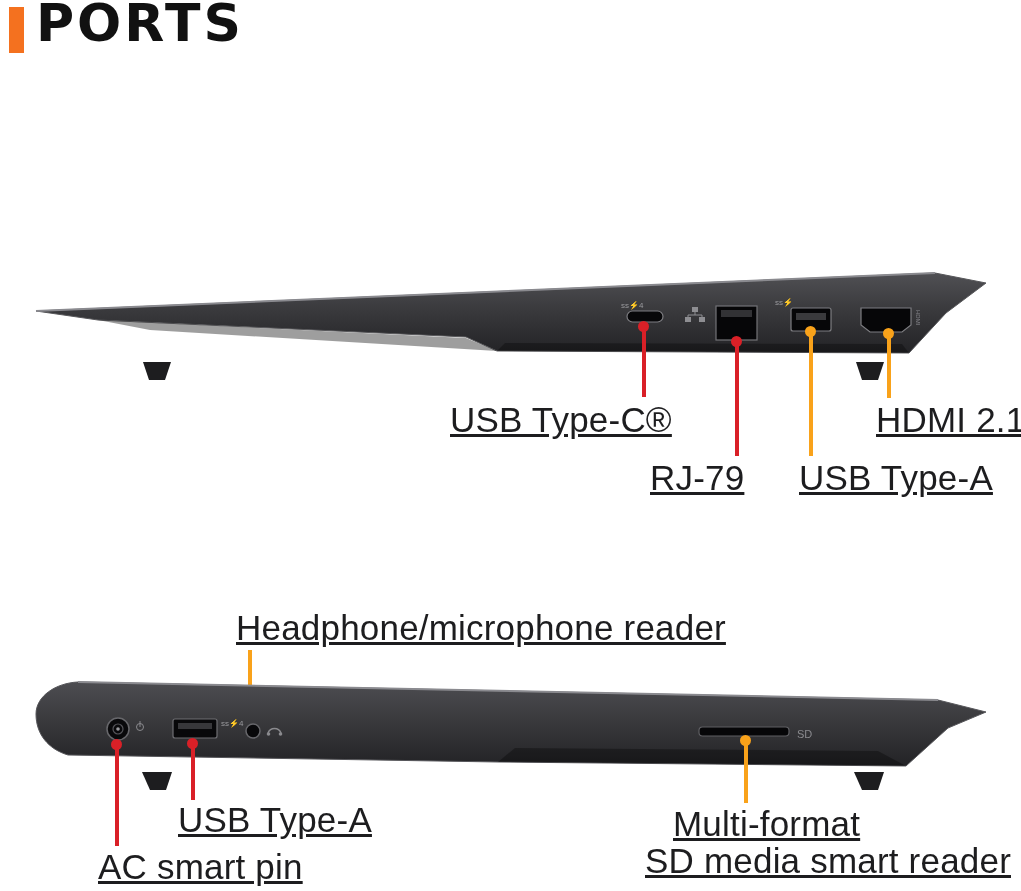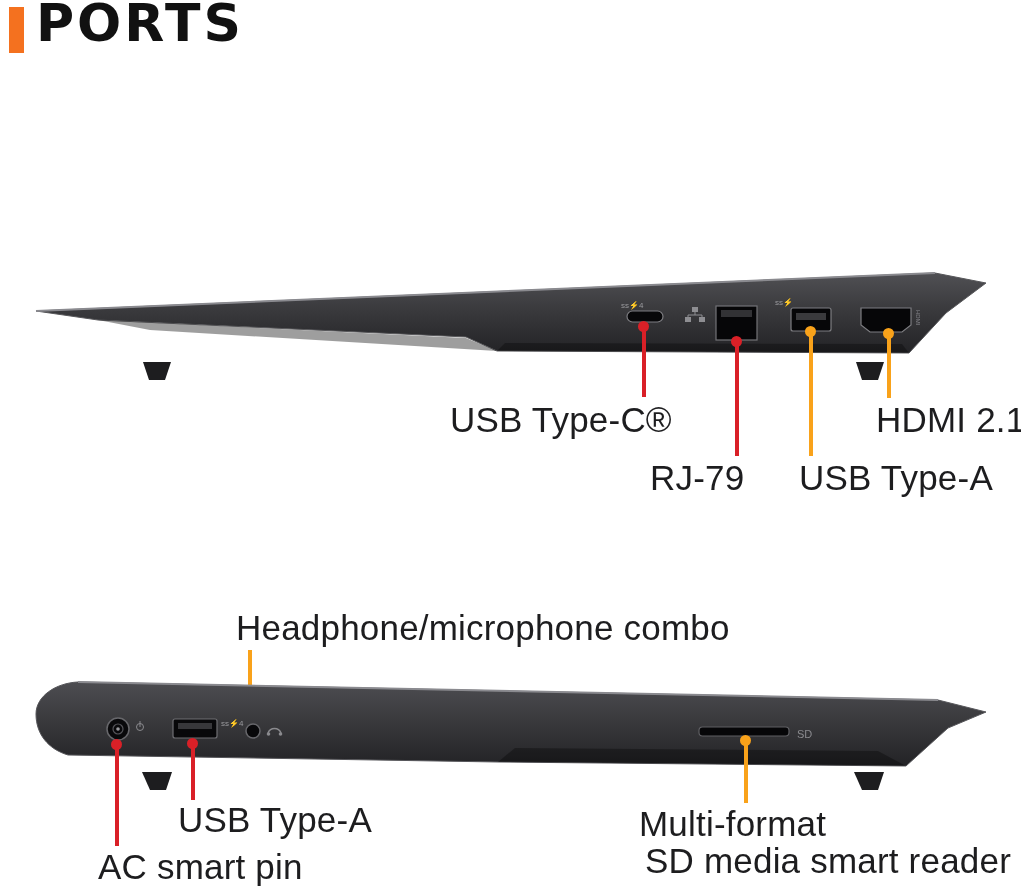--- a/index.html
+++ b/index.html
@@ -13,21 +13,21 @@
     background:var(--accent,#f4711f);
   }
   .title {
     position:absolute; left:36px; top:-6px;
     font-family:"DejaVu Sans", sans-serif;
     font-weight:bold; font-size:52px; letter-spacing:3px; color:#111;
     line-height:1.15; white-space:nowrap;
   }
   .label {
     position:absolute; font-size:35px; color:var(--label-text,#1d1d1f);
-    line-height:1.1; white-space:nowrap; letter-spacing:0.2px;
+    line-height:1.1; white-space:nowrap; letter-spacing:0.2px;text-decoration:underline;
   }
   .callout-line { position:absolute; width:4px; }
   .callout-line.red { background:var(--red,#da2128); }
   .callout-line.orange { background:var(--orange,#f9a21a); }
   .dot { position:absolute; width:11px; height:11px; border-radius:50%; }
   .dot.red { background:var(--red,#da2128); }
   .dot.orange { background:var(--orange,#f9a21a); }
   svg.laptop { position:absolute; left:0; }
 </style>
 </head>
@@ -87,21 +87,21 @@
 <div class="label" style="left:650px; top:459px">RJ-79</div>
 
 <div class="dot orange" style="left:805px; top:326px"></div>
 <div class="callout-line orange" style="left:809px; top:336px; height:120px"></div>
 <div class="label" style="left:799px; top:459px">USB Type-A</div>
 
 <div class="dot orange" style="left:883px; top:328px"></div>
 <div class="callout-line orange" style="left:887px; top:338px; height:60px"></div>
 <div class="label" style="left:876px; top:401px">HDMI 2.1</div>
 
-<div class="label" style="left:236px; top:609px">Headphone/microphone combo</div>
+<div class="label" style="left:236px; top:609px">Headphone/microphone reader</div>
 <div class="callout-line orange" style="left:248px; top:650px; height:48px"></div>
 <div class="dot orange" style="left:244px; top:697px"></div>
 
 <svg class="laptop" style="top:668px" width="1021" height="132" viewBox="0 0 1021 132">
   <defs>
     <linearGradient id="bodyGrad2" x1="0" y1="0" x2="0" y2="1">
       <stop offset="0" stop-color="#4d4d51"></stop>
       <stop offset="0.45" stop-color="#3a3a3d"></stop>
       <stop offset="1" stop-color="#232326"></stop>
     </linearGradient>
@@ -142,14 +142,14 @@
 <div class="dot red" style="left:187px; top:738px"></div>
 <div class="callout-line red" style="left:191px; top:748px; height:52px"></div>
 <div class="label" style="left:178px; top:801px">USB Type-A</div>
 
 <div class="dot red" style="left:111px; top:739px"></div>
 <div class="callout-line red" style="left:115px; top:749px; height:97px"></div>
 <div class="label" style="left:98px; top:848px">AC smart pin</div>
 
 <div class="dot orange" style="left:740px; top:735px"></div>
 <div class="callout-line orange" style="left:744px; top:745px; height:58px"></div>
-<div class="label" style="left:639px; top:805px">Multi-format</div>
+<div class="label" style="left:673px; top:805px">Multi-format</div>
 <div class="label" style="left:645px; top:842px">SD media smart reader</div>
 
 </body></html>

